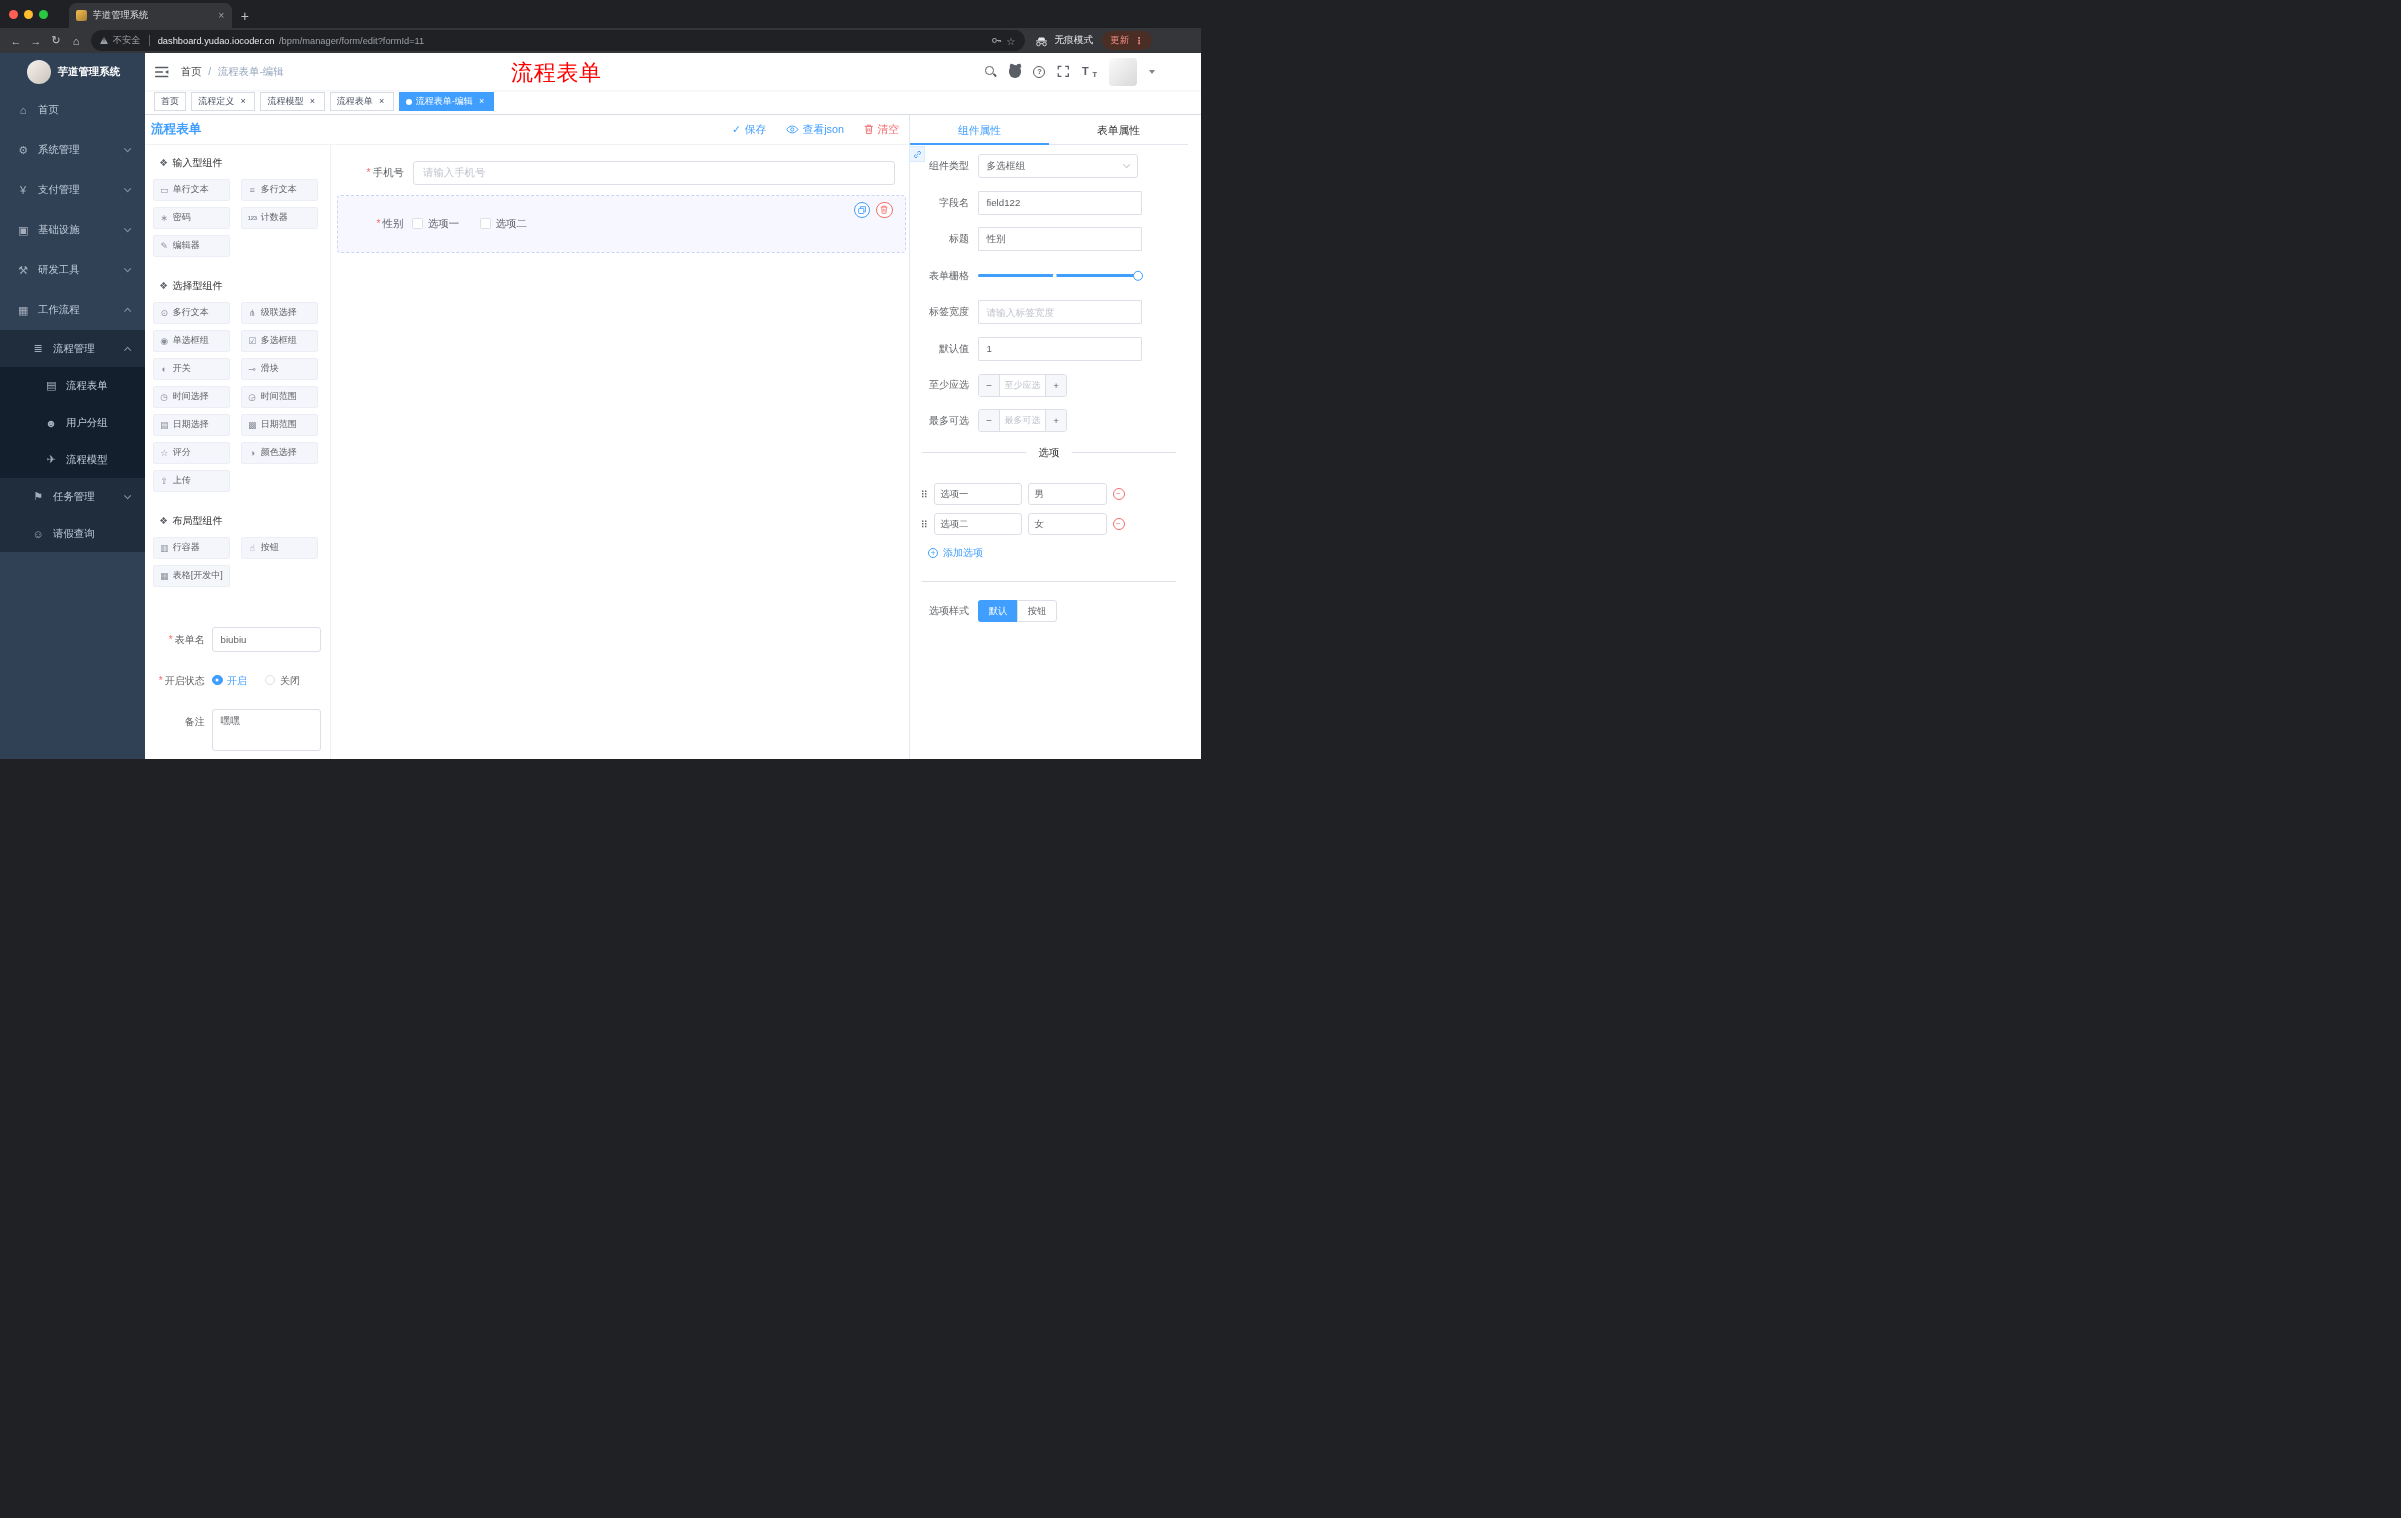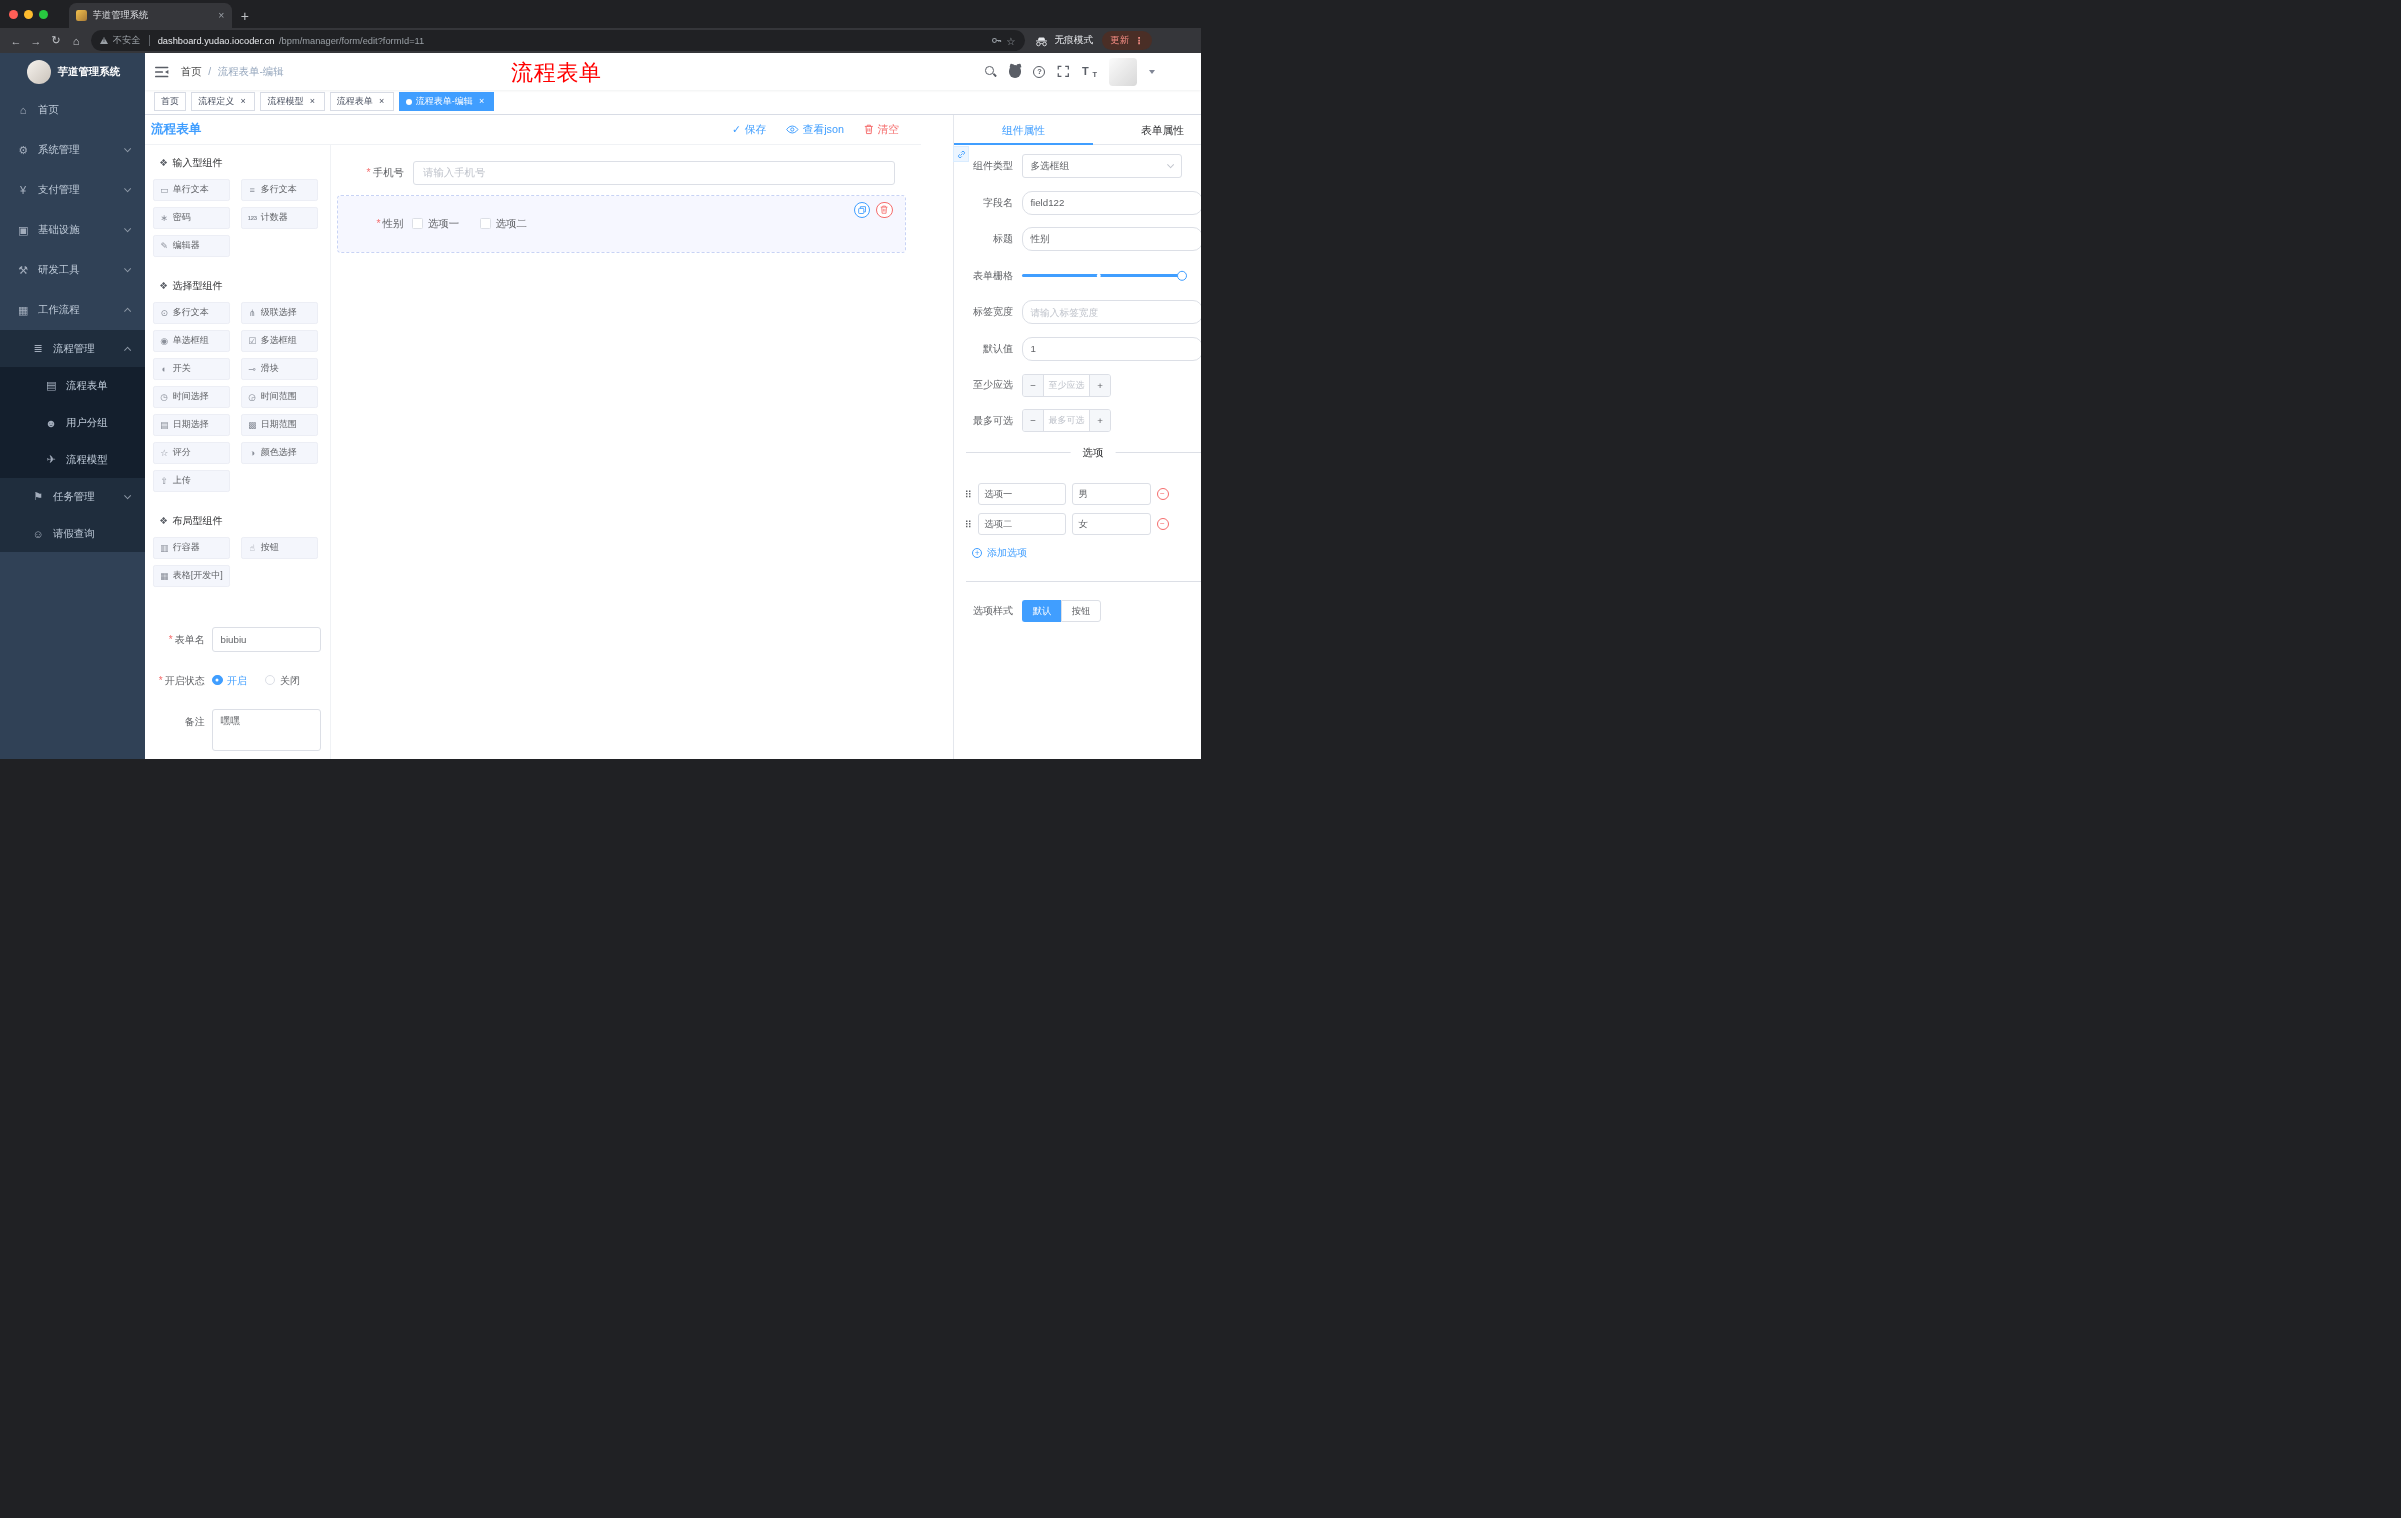--- a/index.html
+++ b/index.html
@@ -122,33 +122,33 @@
 .widget .c-label{width:74px}
 .cb-list{display:flex;align-items:center;gap:21px}
 .cb-item{display:flex;align-items:center;font-size:10.4px;color:#606266;cursor:pointer}
 .cbx{width:10.4px;height:10.4px;border:0.7px solid #dcdfe6;border-radius:1.5px;background:#fff;margin-right:5.2px;flex:none}
 .w-actions{position:absolute;top:6px;right:12px;display:flex;gap:6px}
 .w-btn{width:16.3px;height:16.3px;border-radius:50%;background:#fff;display:flex;align-items:center;justify-content:center;cursor:pointer}
 .w-copy{border:0.7px solid #409EFF;color:#409EFF}
 .w-del{border:0.7px solid #F56C6C;color:#F56C6C}
 
 
-.props-panel{position:absolute;left:808px;top:0;width:279px;height:100%;border-left:0.7px solid #e4e7ed;background:#fff}
+.props-panel{position:absolute;left:764px;top:0;width:279px;height:100%;border-left:0.7px solid #e4e7ed;background:#fff}
 .props-tabs{height:30px;display:flex;border-bottom:0.7px solid #e4e7ed}
 .ptab{flex:1;text-align:center;line-height:30px;font-size:10.8px;color:#303133;cursor:pointer;position:relative}
 .ptab.active{color:#409EFF}
 .ptab.active::after{content:"";position:absolute;left:0;right:0;bottom:-0.7px;height:1.5px;background:#409EFF}
 .link-btn{position:absolute;left:-0.7px;top:31px;width:15.6px;height:16.3px;background:#ecf5ff;border:0.7px solid #d9ecff;display:flex;align-items:center;justify-content:center;cursor:pointer;z-index:2}
 .props-body{padding-top:9px;height:calc(100% - 30px);overflow:hidden}
 .prop-row{display:flex;align-items:center;margin-bottom:12.6px}
 .prop-label{width:68px;text-align:right;padding-right:9px;font-size:10px;color:#606266;flex:none;white-space:nowrap}
 .prop-control{width:160px;flex:none}
 .el-select{position:relative;height:24px;border:0.7px solid #dcdfe6;border-radius:3px;display:flex;align-items:center;padding:0 19.3px 0 7.4px;font-size:9.7px;color:#606266;cursor:pointer;background:#fff}
 .sel-arrow{position:absolute;right:8.2px;top:50%;width:5.2px;height:5.2px;border-right:1.1px solid #c0c4cc;border-bottom:1.1px solid #c0c4cc;transform:translateY(-70%) rotate(45deg)}
-.p-input{width:181px;height:24px;border:0.7px solid #dcdfe6;border-radius:10px;padding:0 7.4px;font-size:9.7px;color:#606266;background:#fff;outline:none;font-family:inherit}
+.p-input{width:164px;height:24px;border:0.7px solid #dcdfe6;border-radius:1px;padding:0 7.4px;font-size:9.7px;color:#606266;background:#fff;outline:none;font-family:inherit}
 .p-input::placeholder{color:#c0c4cc}
 .slider{height:24px;display:flex;align-items:center;position:relative}
 .runway{position:relative;width:100%;height:3px;border-radius:1.5px;background:#e4e7ed}
 .runway .fill{position:absolute;left:0;top:0;height:100%;width:100%;border-radius:1.5px;background:#409EFF}
 .runway .mark{position:absolute;left:48%;top:50%;width:4.5px;height:4.5px;border-radius:50%;background:#fff;transform:translate(-50%,-50%)}
 .runway .handle{position:absolute;right:-5.2px;top:50%;width:10.4px;height:10.4px;border-radius:50%;background:#fff;border:1.5px solid #409EFF;transform:translateY(-50%);cursor:grab}
 .stepper{display:flex;width:89px;height:23px;border:0.7px solid #dcdfe6;border-radius:3px;overflow:hidden;background:#fff}
 .st-btn{width:21px;background:#f5f7fa;color:#606266;text-align:center;line-height:21.5px;font-size:9.7px;cursor:pointer;flex:none}
 .st-minus{border-right:0.7px solid #dcdfe6}
 .st-plus{border-left:0.7px solid #dcdfe6}

